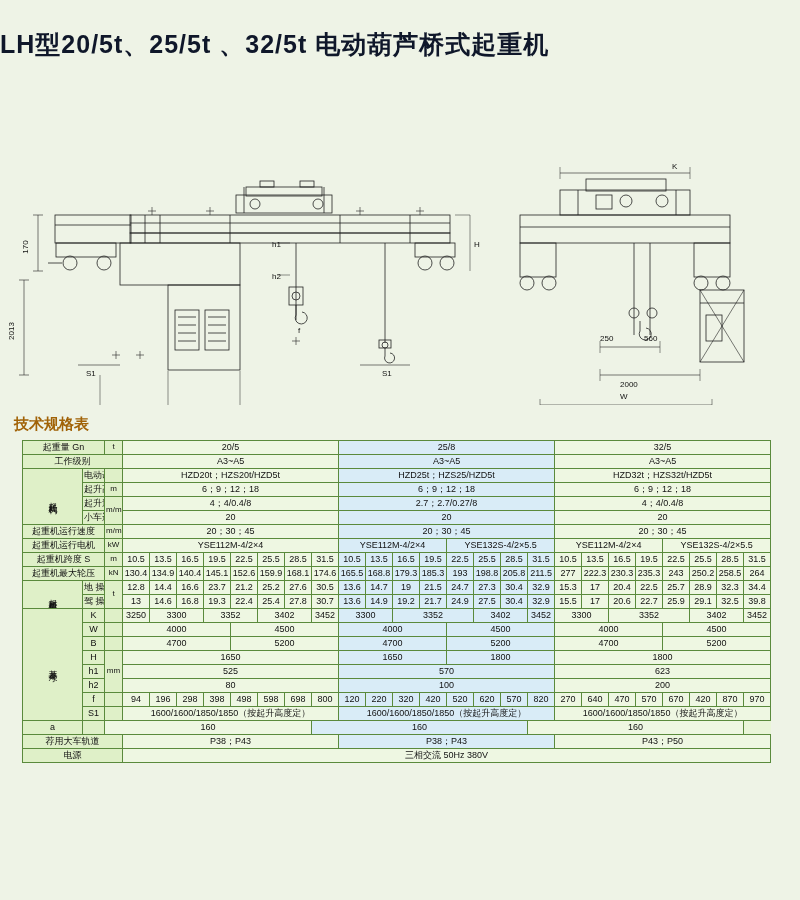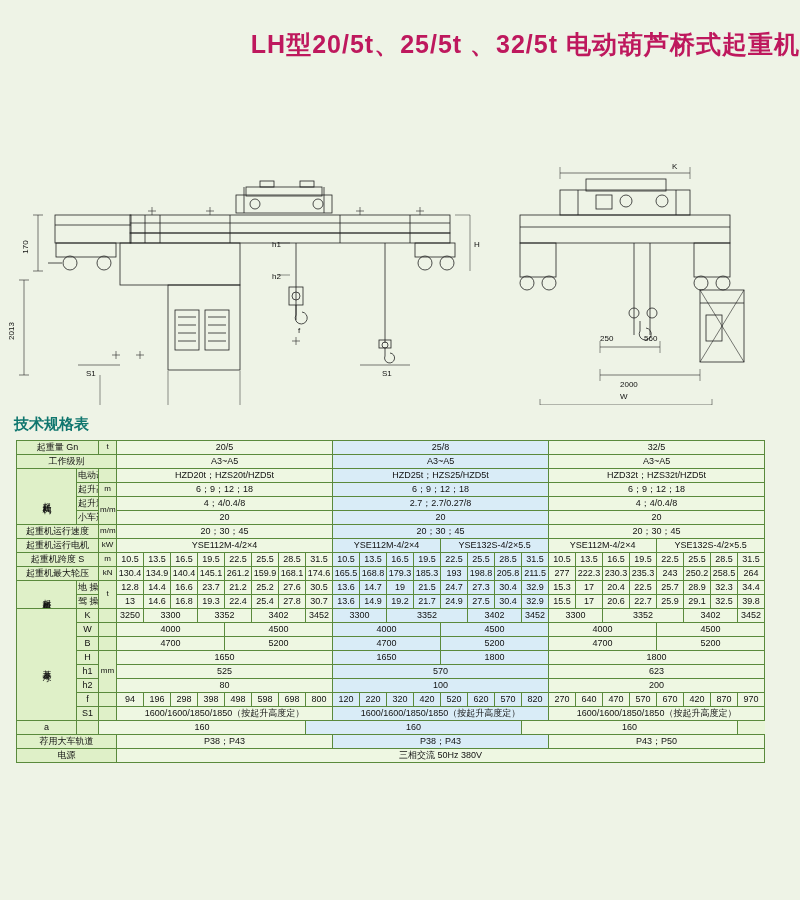--- a/index.html
+++ b/index.html
@@ -6,45 +6,45 @@
   html, body { margin:0; padding:0; }
   body {
     width:800px; height:900px;
     background:#eef3e6;
     font-family:"Liberation Sans", sans-serif;
     color:#111;
     overflow:hidden;
     position:relative;
   }
   .title {
-    text-align:right;
-    color:#be185d;
+    text-align:left;
+    color:#0f172a;
     font-weight:bold;
     font-size:25px;
     letter-spacing:1px;
     padding-top:28px;
     font-family:"Liberation Sans", sans-serif;
   }
   .drawing-area {
     position:relative;
     width:800px;
     height:330px;
     margin-top:14px;
   }
   .drawing-area svg { display:block; }
   .section-title {
-    color:#0f766e;
+    color:#a16207;
     font-weight:bold;
     font-size:15px;
     margin:10px 0 6px 14px;
   }
   table.spec {
     border-collapse:collapse;
     width:650px;
-    margin-left:16px;
+    margin-left:22px;
     background:#e9f5d8;
     font-size:9px;
     table-layout:fixed;
   }
   table.spec td {
     border:1px solid #5a8a3c;
     text-align:center;
     vertical-align:middle;
     padding:1px 1px;
     height:14px;
@@ -360,21 +360,21 @@
       <td class="val">31.5</td>
     </tr>
 
     <tr>
       <td class="lbl" colspan="2">起重机最大轮压</td>
       <td class="unit">kN</td>
       <td class="val">130.4</td>
       <td class="val">134.9</td>
       <td class="val">140.4</td>
       <td class="val">145.1</td>
-      <td class="val">261.2</td>
+      <td class="val">152.6</td>
       <td class="val">159.9</td>
       <td class="val">168.1</td>
       <td class="val">174.6</td>
       <td class="shade">165.5</td>
       <td class="shade">168.8</td>
       <td class="shade">179.3</td>
       <td class="shade">185.3</td>
       <td class="shade">193</td>
       <td class="shade">198.8</td>
       <td class="shade">205.8</td>

